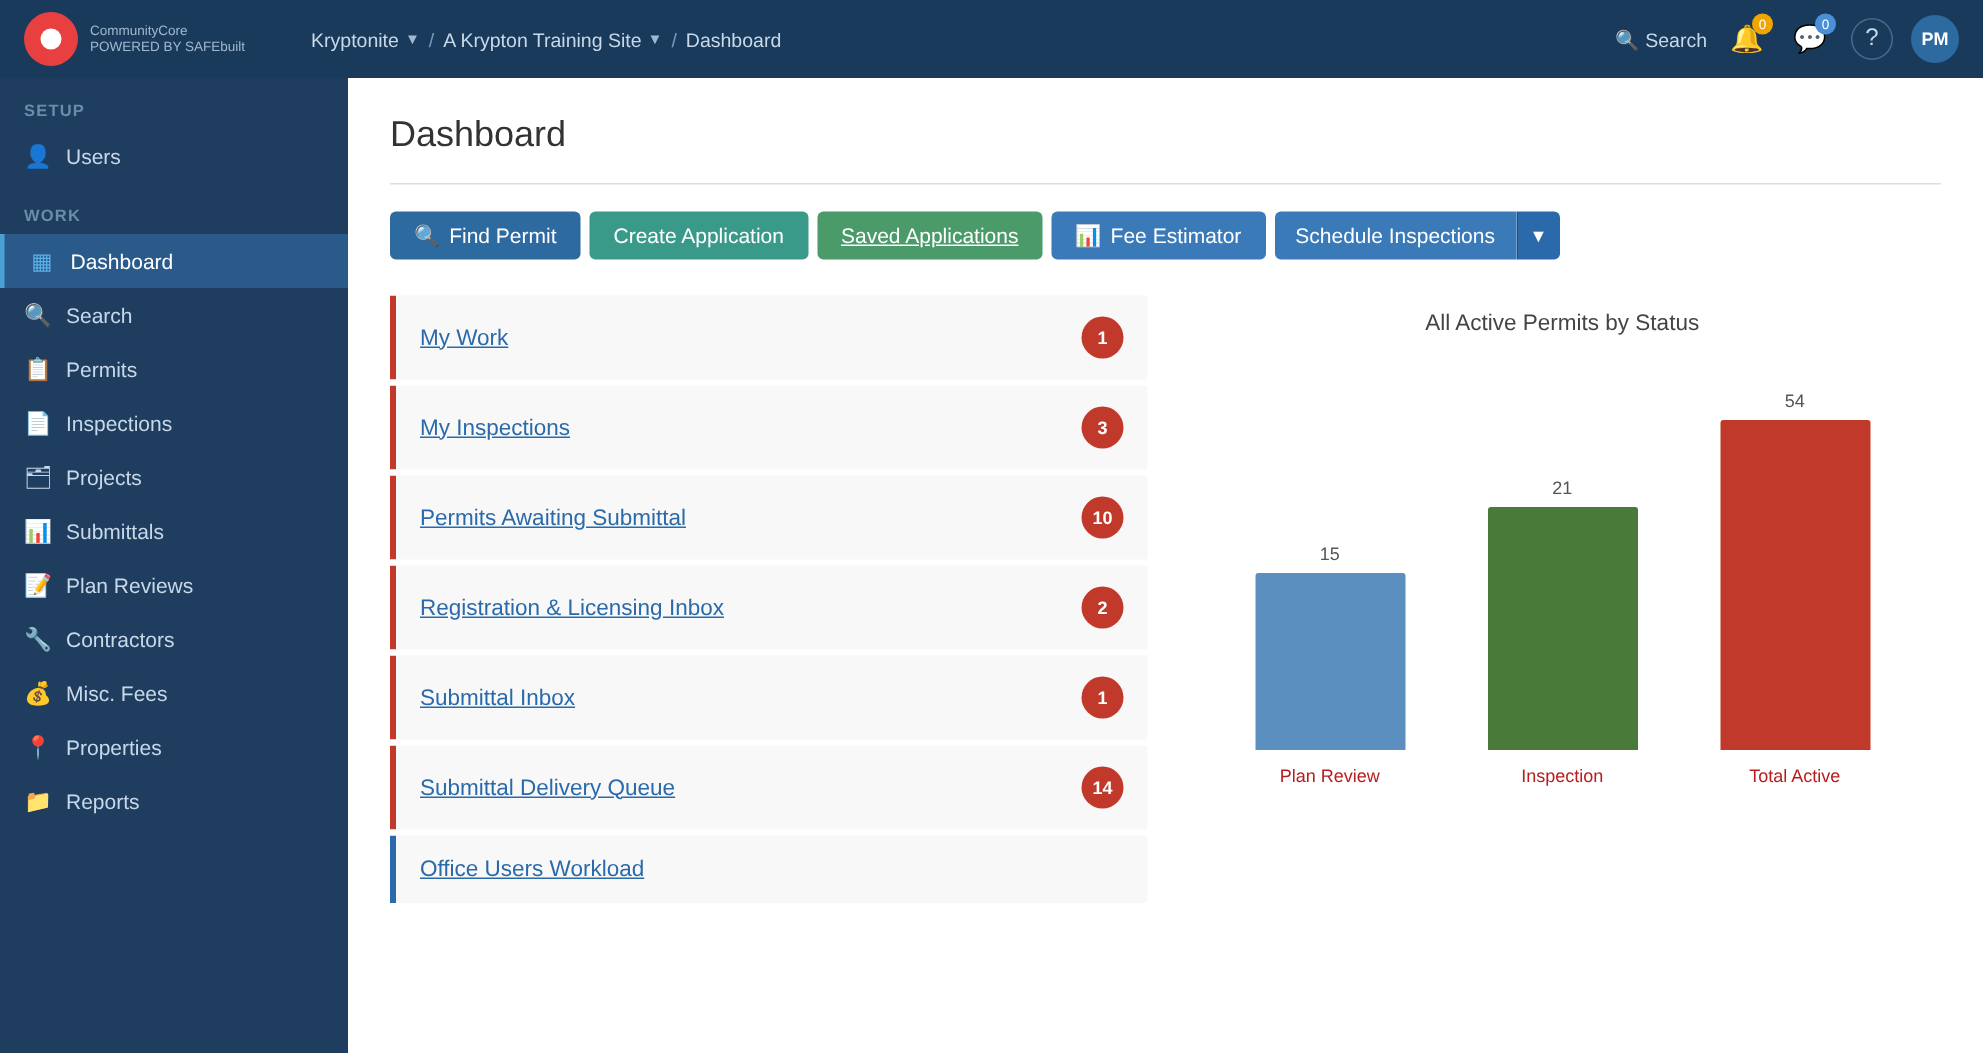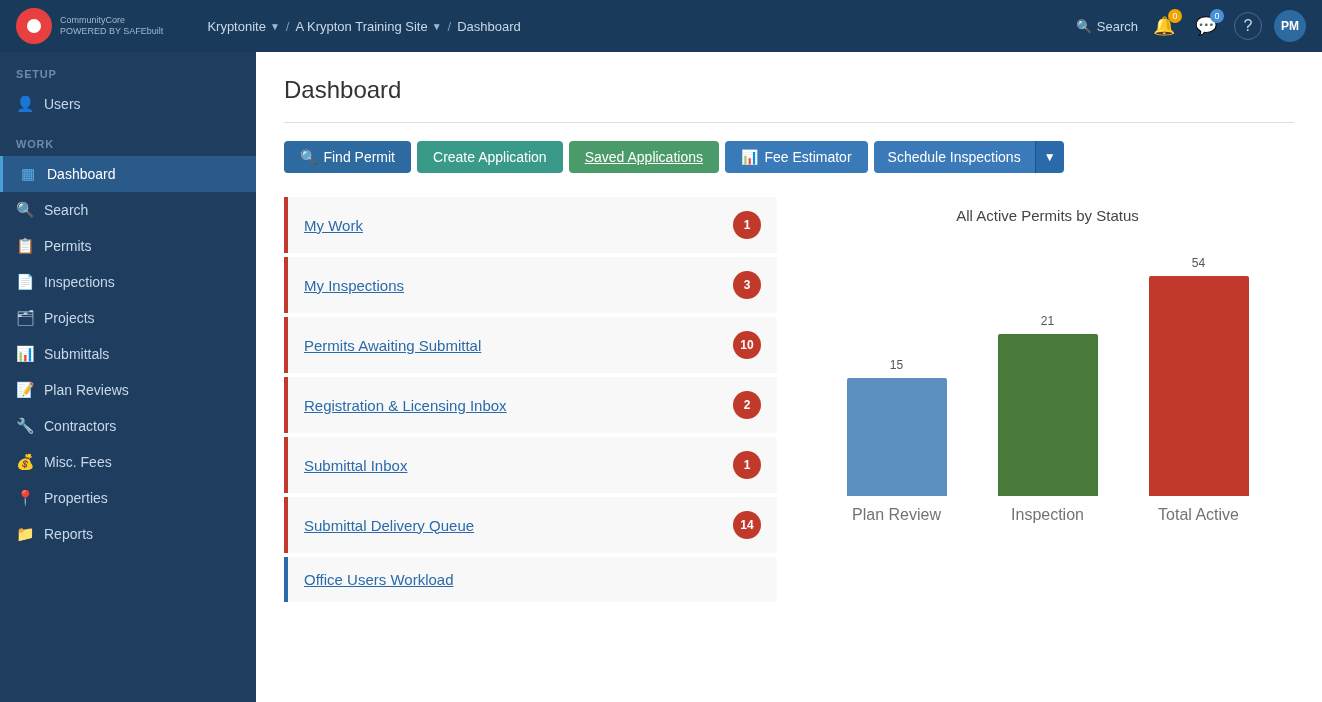--- a/index.html
+++ b/index.html
@@ -137,21 +137,21 @@
 
     
     .main-layout {
       display: flex;
       flex: 1;
       overflow: hidden;
     }
 
     
     .sidebar {
-      width: 256px;
+      width: 232px;
       background: #1e3d5f;
       flex-shrink: 0;
       display: flex;
       flex-direction: column;
       overflow-y: auto;
       padding-bottom: 16px;
     }
     .sidebar-section-label {
       color: #6a8daa;
       font-size: 11px;
@@ -338,22 +338,22 @@
     .bar-value {
       font-size: 12px;
       color: #555;
       text-align: center;
     }
     .bar {
       width: 100px;
       border-radius: 2px 2px 0 0;
     }
     .bar-label {
-      font-size: 16px;
-      color: #737373;
+      font-size: 12px;
+      color: #b91c1c;
       text-align: center;
       margin-top: 4px;
     }
     .bar-blue { background: #5a8fc0; }
     .bar-green { background: #4a7a3a; }
     .bar-red { background: #c0392b; }
   </style>
 </head>
 <body>
 

